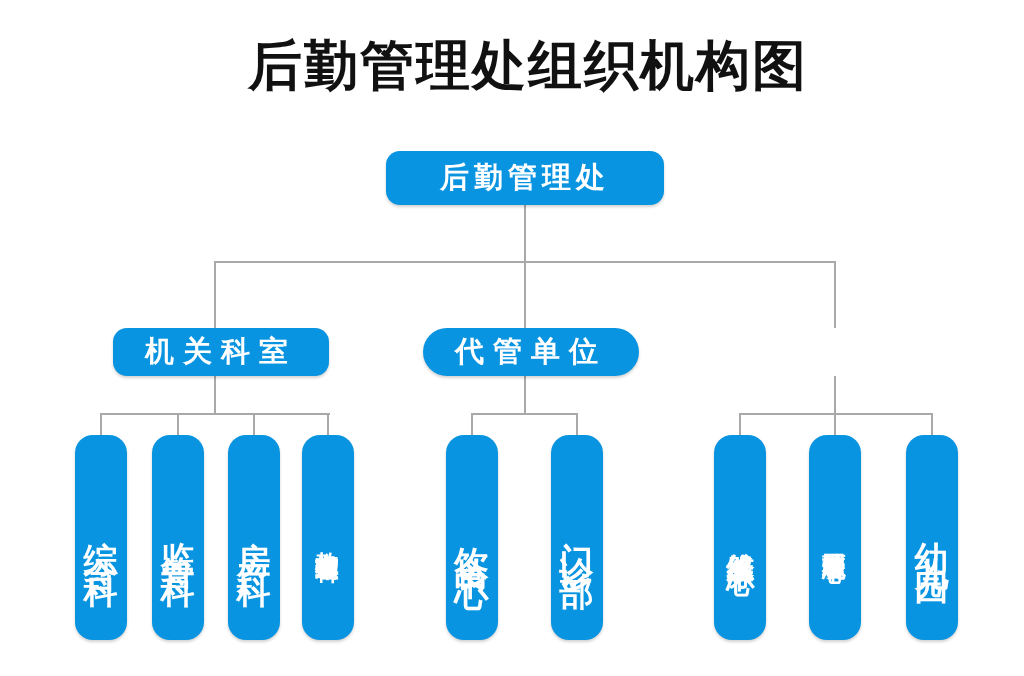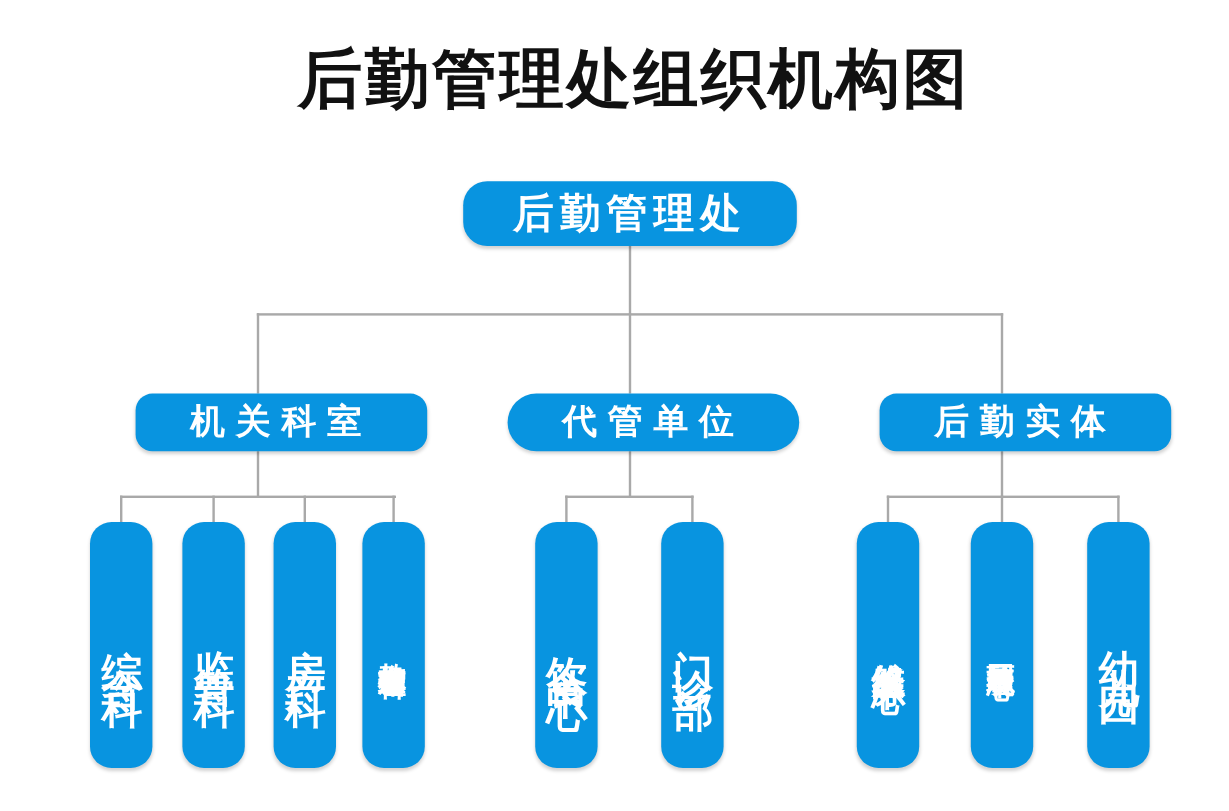--- a/index.html
+++ b/index.html
@@ -14,22 +14,22 @@
   }
   .line{position:absolute;background:#a9a9a9;}
   .line.v{width:2px;}
   .line.h{height:2px;}
   .node{
     position:absolute;background:#0894e0;color:#ffffff;font-weight:700;
     display:flex;align-items:center;justify-content:center;
     box-shadow:0 2px 3px rgba(0,0,0,0.18);
   }
   .h-node{border-radius:14px;}
-  .root{left:386px;top:151px;width:278px;height:54px;font-size:34px;letter-spacing:5px;border-radius:20px;}
-  .lvl2{top:328px;width:243px;height:48px;font-size:29px;letter-spacing:9px;}
+  .root{left:386px;top:151px;width:278px;height:54px;font-size:29px;letter-spacing:5px;}
+  .lvl2{top:328px;width:216px;height:48px;font-size:29px;letter-spacing:9px;}
   .b0{left:113px;} .b1{left:423px;border-radius:24px;} .b2{left:733px;}
   .v-node{
     top:435px;width:52px;height:205px;border-radius:18px;
     writing-mode:vertical-rl;text-orientation:upright;
   }
   .s3{font-size:34px;letter-spacing:16px;}
   .s4{font-size:34px;letter-spacing:9px;}
   .s6{font-size:28px;letter-spacing:3px;}
   .s8{font-size:23px;letter-spacing:1px;}
 </style>
@@ -61,21 +61,20 @@
   <div class="line v" style="left:834px;top:376px;height:39px"></div>
   <div class="line h" style="left:739px;top:413px;width:194px"></div>
   <div class="line v" style="left:739px;top:413px;height:24px"></div>
   <div class="line v" style="left:834px;top:413px;height:24px"></div>
   <div class="line v" style="left:931px;top:413px;height:24px"></div>
 
   <div class="node h-node root">后勤管理处</div>
 
   <div class="node h-node lvl2 b0">机关科室</div>
   <div class="node h-node lvl2 b1">代管单位</div>
-  <div class="node h-node lvl2 b2">后勤实体</div>
 
   <div class="node v-node s3" style="left:75px">综合科</div>
   <div class="node v-node s3" style="left:152px">监管科</div>
   <div class="node v-node s3" style="left:228px">房产科</div>
   <div class="node v-node s8" style="left:302px">教室与场馆管理科</div>
 
   <div class="node v-node s4" style="left:446px">饮食中心</div>
   <div class="node v-node s3" style="left:551px">门诊部</div>
 
   <div class="node v-node s6" style="left:714px">维修服务中心</div>

